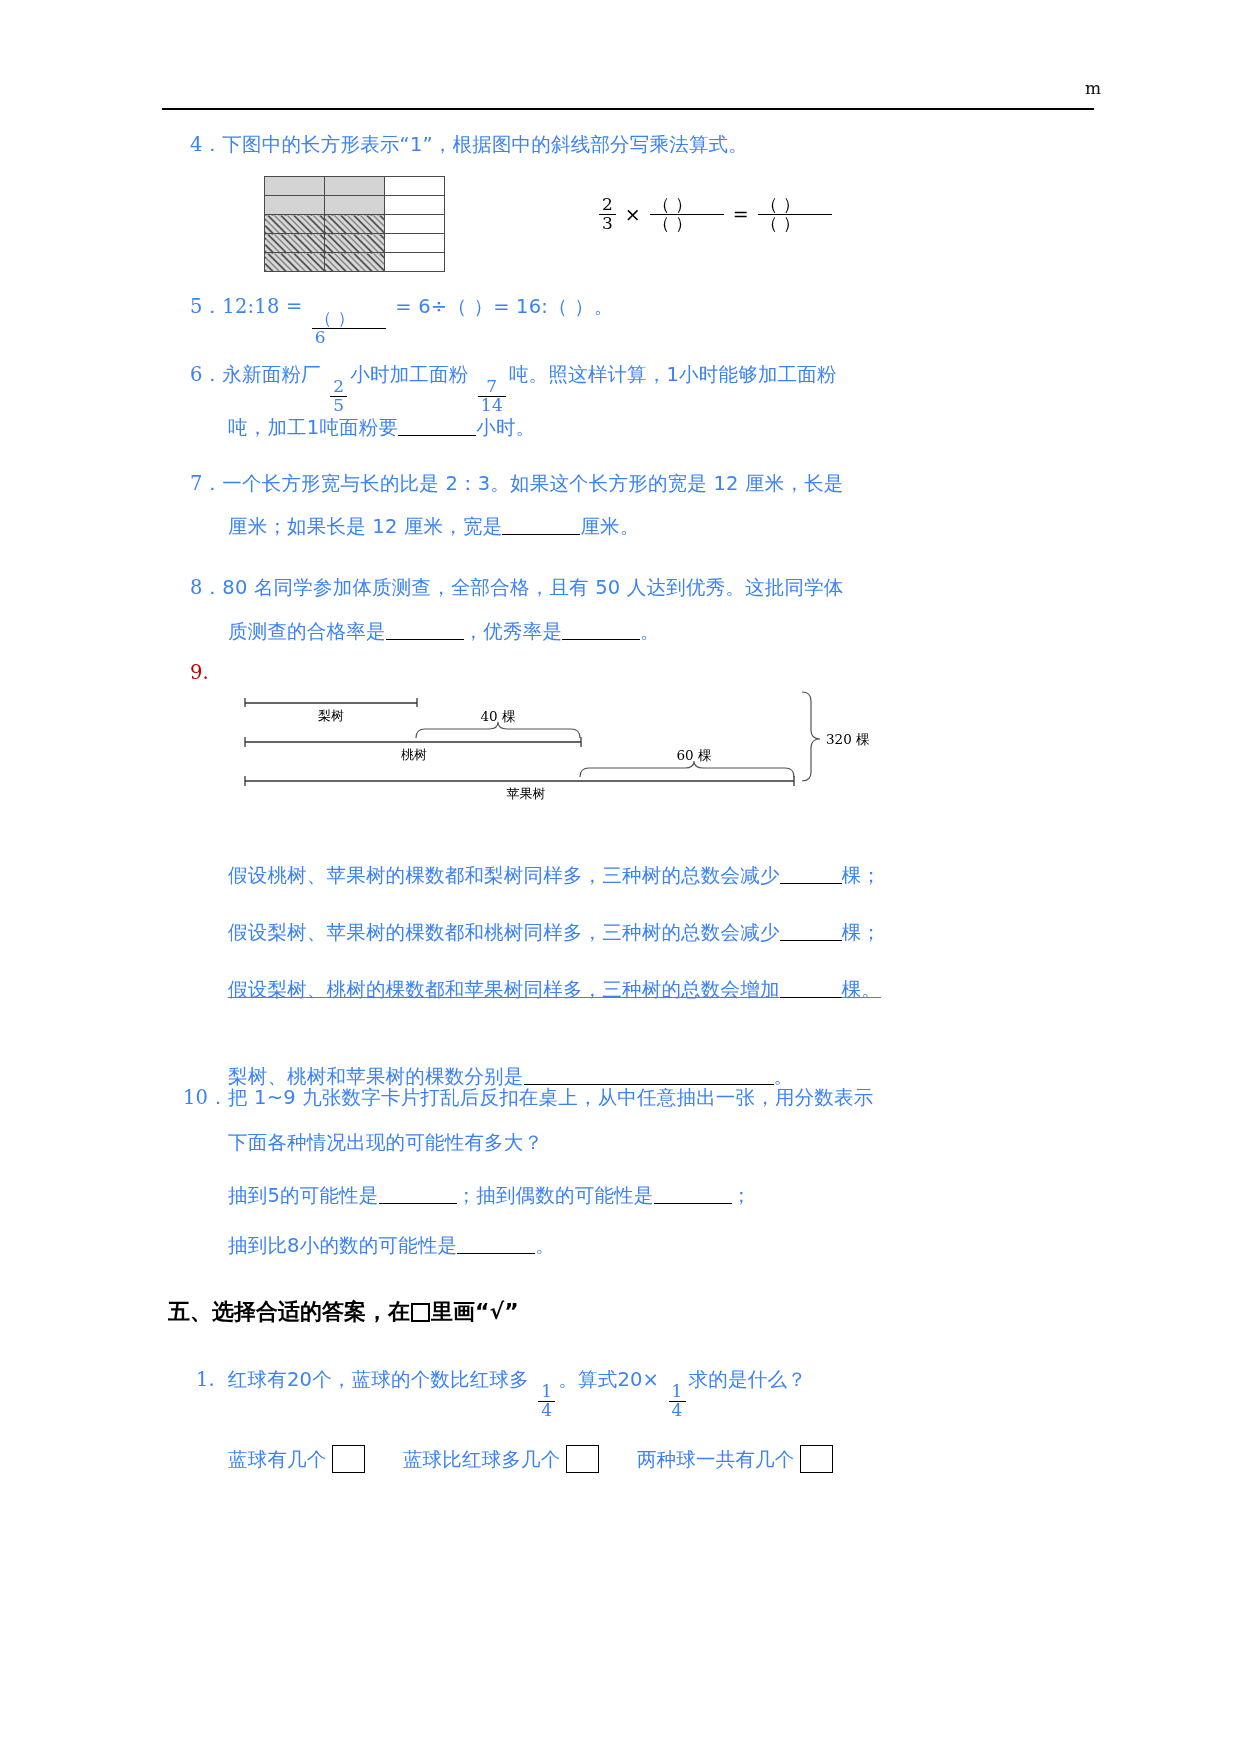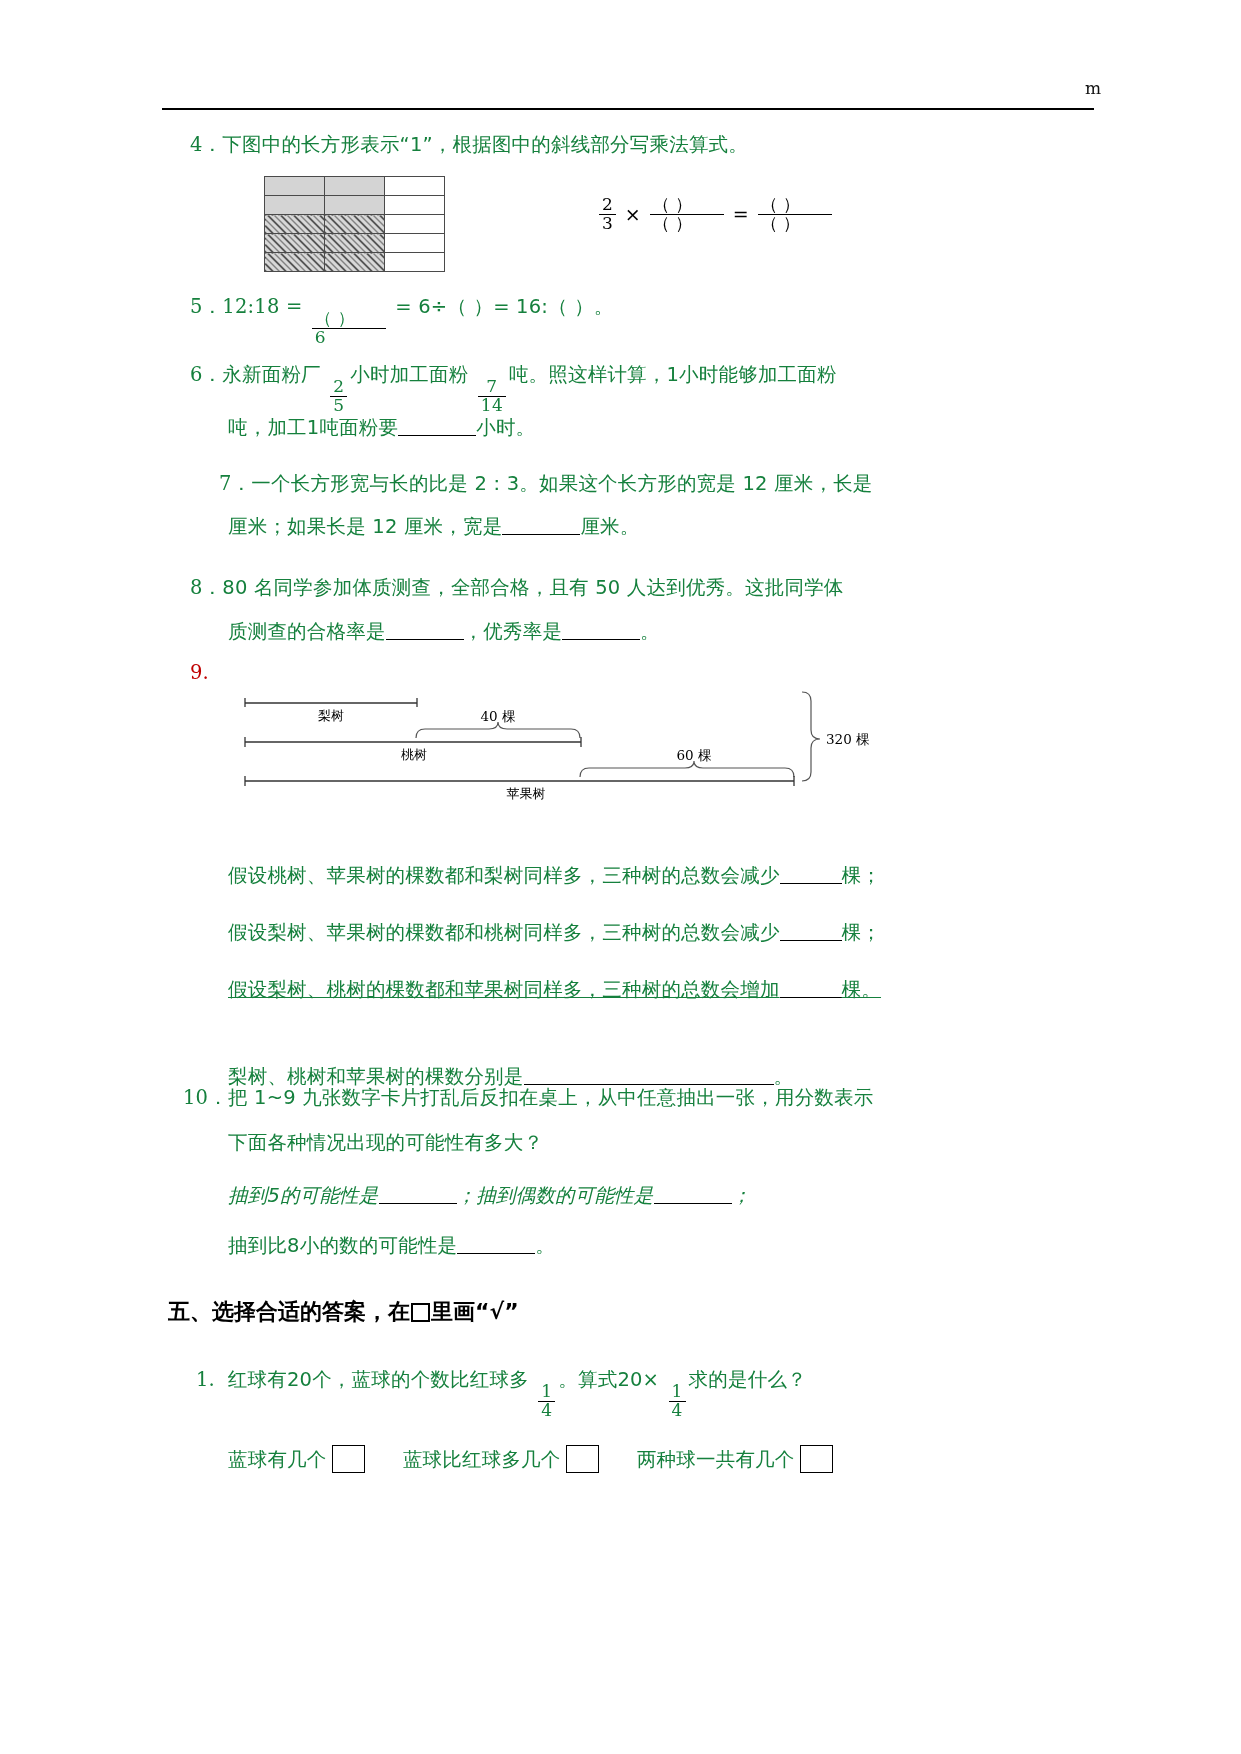--- a/index.html
+++ b/index.html
@@ -21,21 +21,21 @@
   }
   .header-mark {
     position: absolute; right: 140px; top: 78px;
     font-size: 17px; font-family: "DejaVu Serif", serif; color:#111;
   }
   .header-rule {
     position: absolute; left: 162px; top: 108px; width: 932px; height: 0;
     border-top: 2.4px solid #000;
   }
 
-  .q { position: absolute; font-size: 19.5px; line-height: 1.0; color:#15803d;
+  .q { position: absolute; font-size: 19.5px; line-height: 1.0; color:#3b82f6;
        font-family: "DejaVu Sans", "Liberation Sans", sans-serif;
        white-space: nowrap; letter-spacing: .2px; }
   .qnum { font-family:"DejaVu Serif", serif; }
   .blank-s { display:inline-block; width:62px; border-bottom:1.6px solid #000; vertical-align:-2px; }
   .blank-m { display:inline-block; width:78px; border-bottom:1.6px solid #000; vertical-align:-2px; }
   .blank-l { display:inline-block; width:250px; border-bottom:1.6px solid #000; vertical-align:-2px; }
 
   
   .frac { display:inline-flex; flex-direction:column; align-items:center;
           vertical-align:-11px; margin:0 3px; font-family:"DejaVu Serif", serif;
@@ -158,21 +158,21 @@
     </span><span>小时加工面粉</span>
     <span class="frac">
       <span class="num">7</span>
       <span class="den">14</span>
     </span><span>吨。照这样计算，1小时能够加工面粉</span>
   </div>
   <div class="q" style="left:228px; top:418px;">
     <span>吨，加工1吨面粉要</span><span class="blank-m"></span><span>小时。</span>
   </div>
 
-  <div class="q" style="left:190px; top:474px;margin-left:29px;">
+  <div class="q" style="left:190px; top:474px;">
     <span class="qnum">7．</span><span>一个长方形宽与长的比是 2：3。如果这个长方形的宽是 12 厘米，长是</span>
   </div>
   <div class="q" style="left:228px; top:517px;">
     <span>厘米；如果长是 12 厘米，宽是</span><span class="blank-m"></span><span>厘米。</span>
   </div>
 
   <div class="q" style="left:190px; top:578px;">
     <span class="qnum">8．</span><span>80 名同学参加体质测查，全部合格，且有 50 人达到优秀。这批同学体</span>
   </div>
   <div class="q" style="left:228px; top:622px;text-align:center;">
@@ -228,21 +228,21 @@
   <div class="q" style="left:228px; top:1031px;margin-top:36px;">
     <span>梨树、桃树和苹果树的棵数分别是</span><span class="blank-l"></span><span>。</span>
   </div>
 
   <div class="q" style="left:183px; top:1088px;">
     <span class="qnum">10．</span><span>把 1~9 九张数字卡片打乱后反扣在桌上，从中任意抽出一张，用分数表示</span>
   </div>
   <div class="q" style="left:228px; top:1133px;">
     <span>下面各种情况出现的可能性有多大？</span>
   </div>
-  <div class="q" style="left:228px; top:1186px;font-style:italic;">
+  <div class="q" style="left:228px; top:1186px;">
     <span>抽到5的可能性是</span><span class="blank-m"></span><span>；抽到偶数的可能性是</span><span class="blank-m"></span><span>；</span>
   </div>
   <div class="q" style="left:228px; top:1236px;">
     <span>抽到比8小的数的可能性是</span><span class="blank-m"></span><span>。</span>
   </div>
 
   <div class="sec-head" style="top:1297px;">
     <span>五、选择合适的答案，在</span><span class="boxglyph"></span><span>里画“√”</span>
   </div>
 

